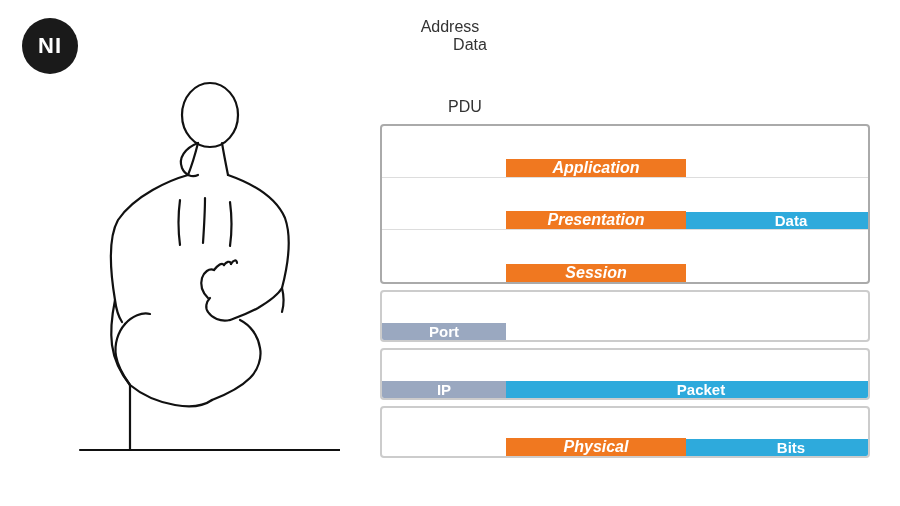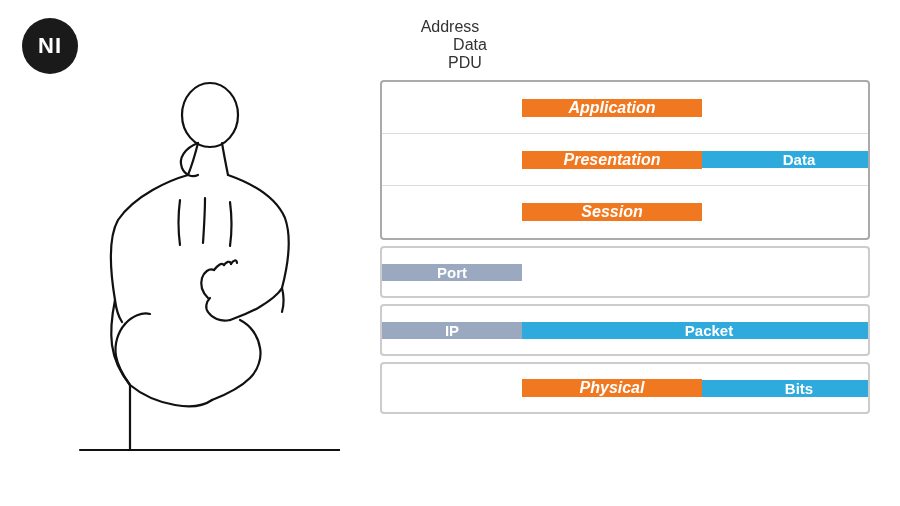--- a/index.html
+++ b/index.html
@@ -55,35 +55,35 @@
       flex-direction: column;
     }
     .col-header {
       text-align: center;
       font-size: 16px;
       font-weight: 500;
       color: #333;
     }
     .col-address { width: 140px; }
     .col-layer { width: 180px; }
-    .col-pdu { width: 170px; }
+    .col-pdu { width: 170px; margin-top: 44px; }
 
     
     .osi-row {
       display: flex;
-      align-items: center;
+      align-items: flex-end;
       margin-bottom: 6px;
       height: 52px;
       border: 2px solid #ccc;
       border-radius: 4px;
       overflow: hidden;
     }
 
     .cell-address {
-      width: 140px;
+      width: 124px;
       display: flex;
       align-items: center;
       justify-content: center;
       font-size: 15px;
       font-weight: 600;
       color: #fff;
       background: #9aa8c0;
       flex-shrink: 0;
     }
     .cell-address.empty {

